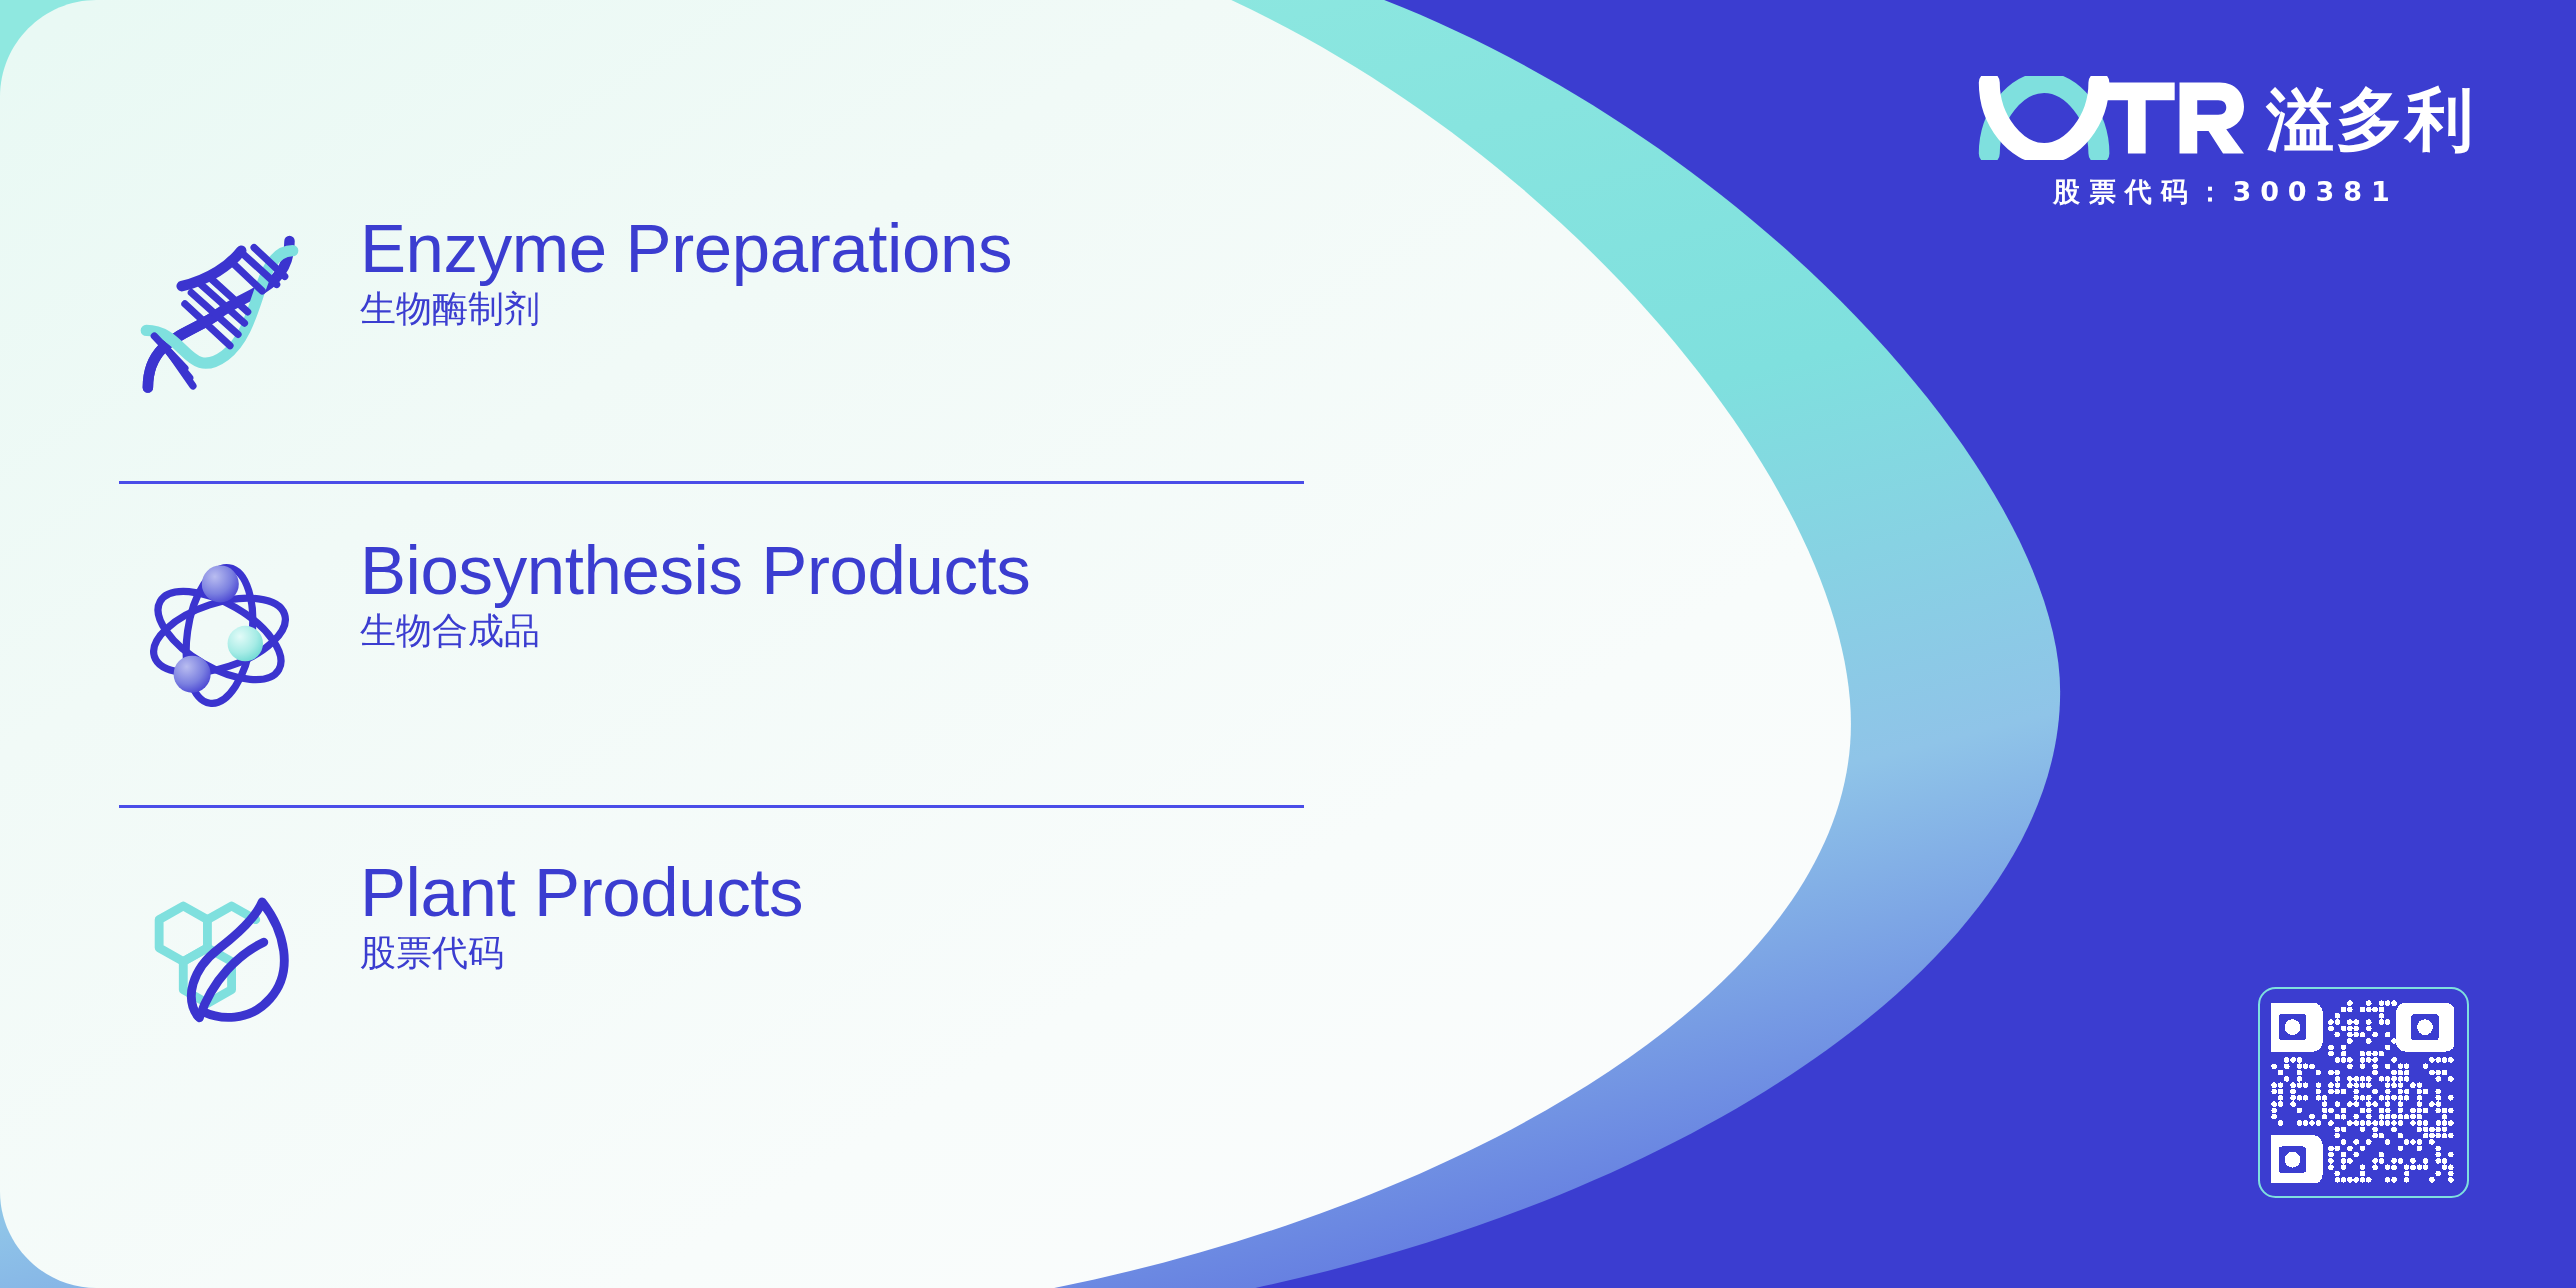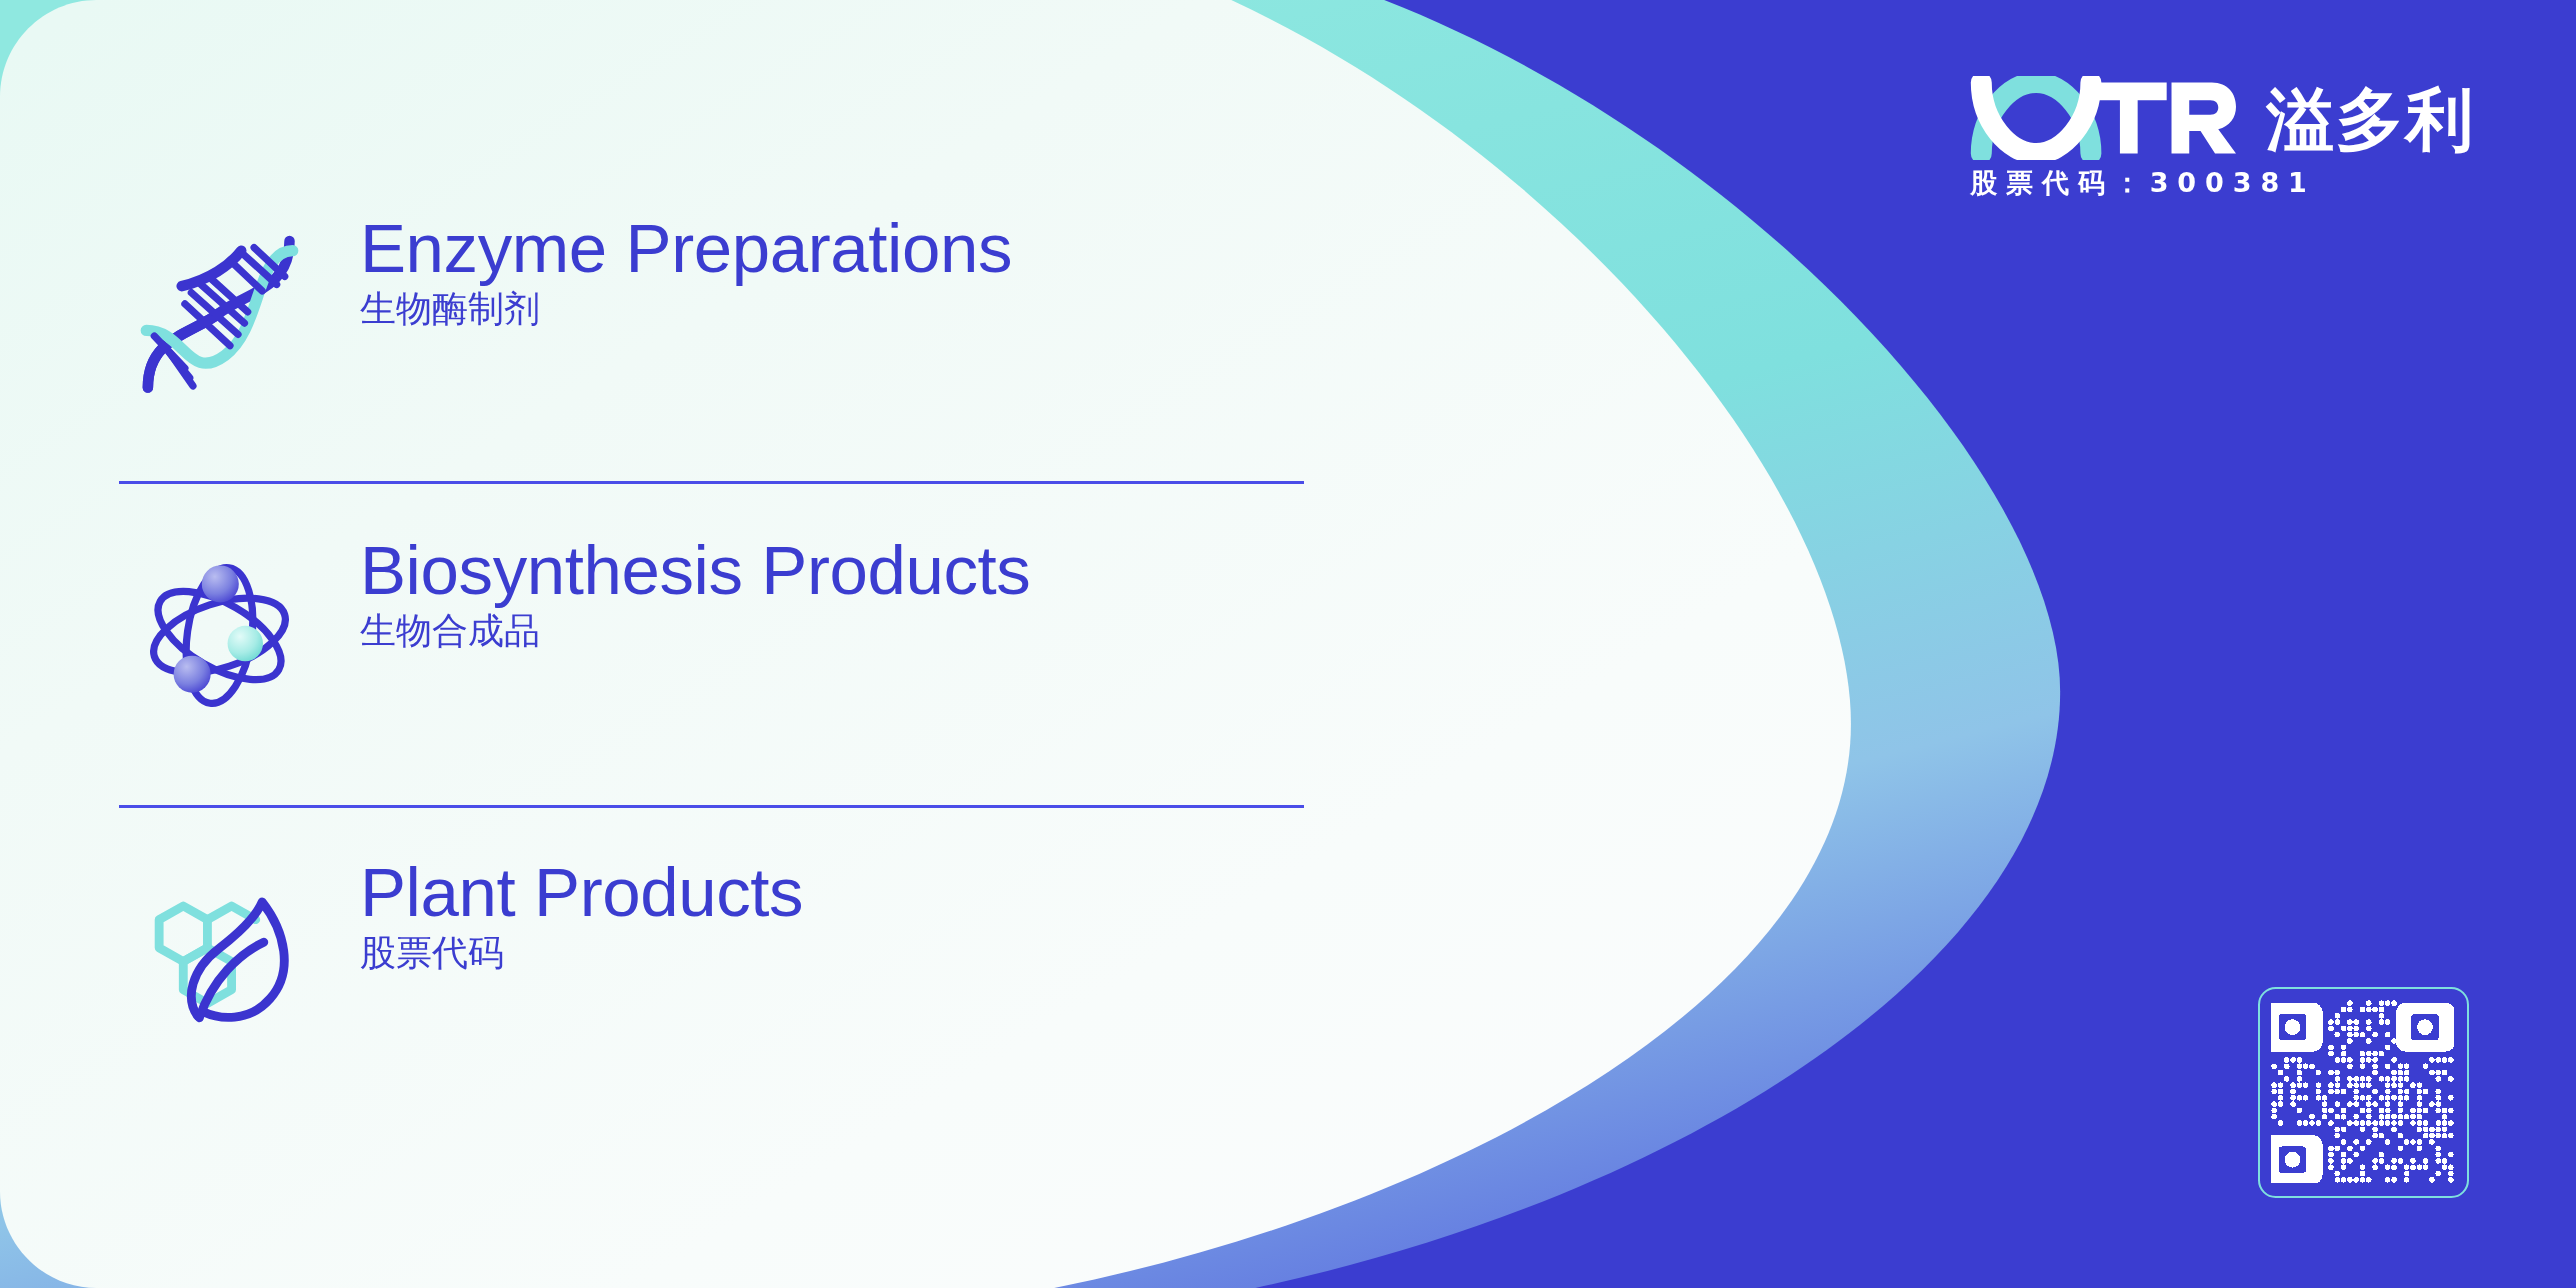--- a/index.html
+++ b/index.html
@@ -96,42 +96,42 @@
   .logo-block {
     position: absolute;
     right: 101px;
     top: 76px;
     text-align: right;
   }
   .logo-row {
     display: flex;
     align-items: center;
     justify-content: flex-end;
-    gap: 30px;
+    gap: 22px;
   }
   .logo-mark { display: block; }
   .logo-cn {
     font-size: 68px;
     line-height: 1;
     color: #ffffff;
     font-weight: 700;
     letter-spacing: 1.6px;
     font-family: "DejaVu Sans", "Liberation Sans", sans-serif;
     white-space: nowrap;
   }
   .logo-sub {
-    margin-top: 6px;
+    margin-top: 15px;
     font-size: 27px;
     line-height: 1;
     color: #ffffff;
     font-weight: 700;
     letter-spacing: 8.9px;
     white-space: nowrap;
     font-family: "DejaVu Sans", "Liberation Sans", sans-serif;
-    text-align: left;
+    text-align: center;
     padding-right: 1.6px;
   }
 
   
   .qr-wrap {
     position: absolute;
     right: 107px;
     bottom: 90px;
     width: 211px;
     height: 211px;

